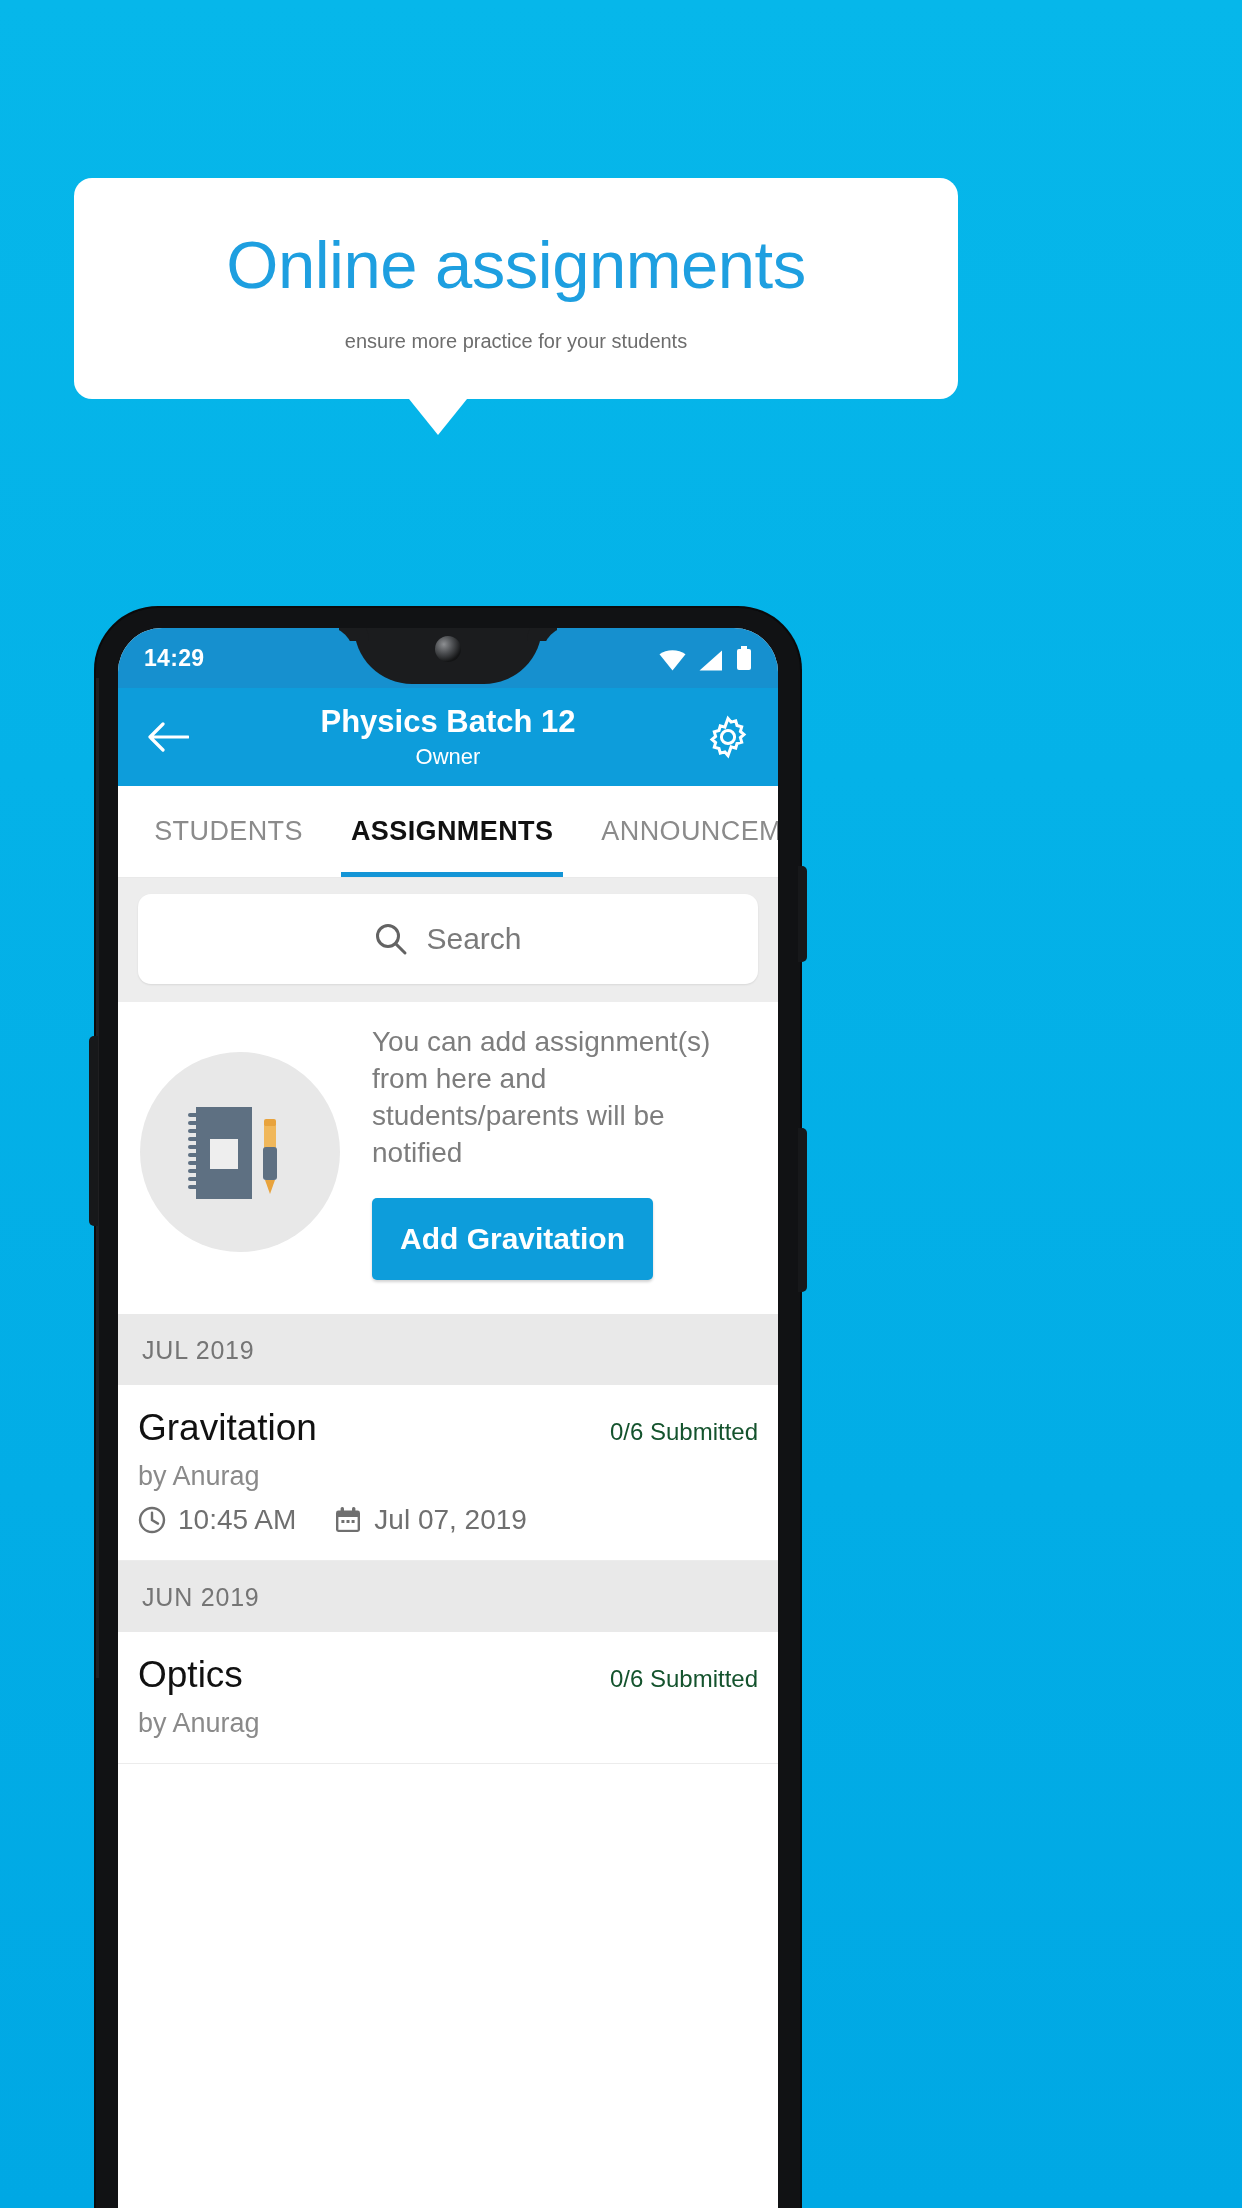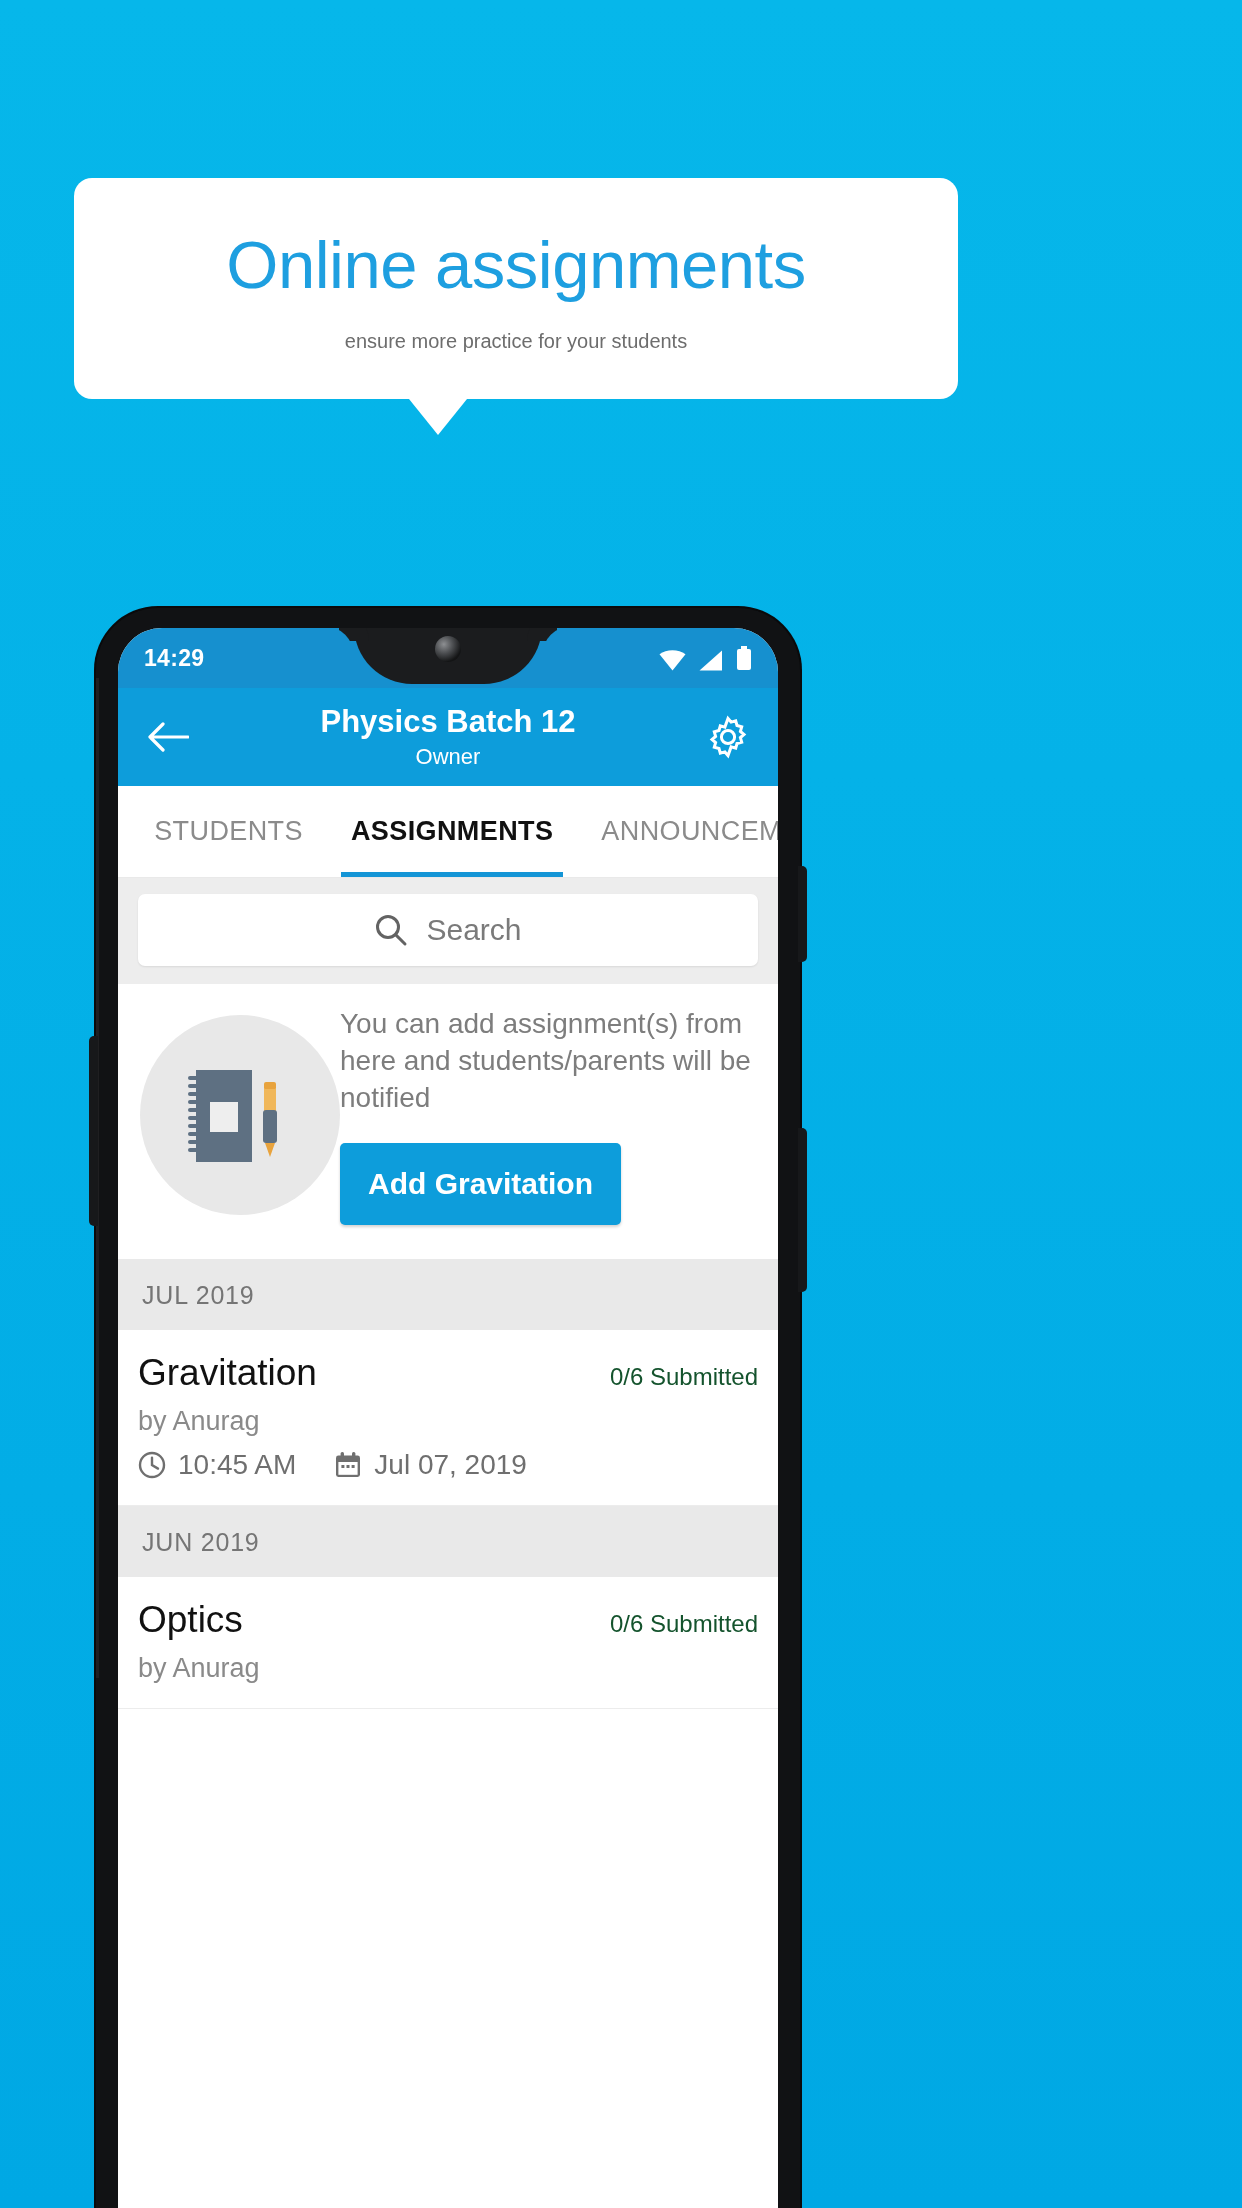--- a/index.html
+++ b/index.html
@@ -170,38 +170,38 @@
     position: absolute; left: 14px; right: 14px; bottom: 0;
     height: 5px; background: #1495d6;
   }
 
   
   .search-zone {
     background: #ededed;
     padding: 16px 20px 18px;
   }
   .search-box {
-    height: 72px;
-    background: #ffffff;
-    border-radius: 7px;
+    height: 90px;
+    background: #ffffff;
+    border-radius: 13px;
     display: flex;
     align-items: center;
     justify-content: center;
     gap: 18px;
     box-shadow: 0 1px 2px rgba(0,0,0,0.09);
   }
   .search-placeholder { color: #7a7a7a; font-size: 30px; }
 
   
   .empty-state {
     background: #ffffff;
     display: flex;
     align-items: center;
     padding: 22px 20px 34px 22px;
-    gap: 0;
+    gap: 32px;
   }
   .empty-illus {
     flex: 0 0 auto;
     width: 200px; height: 200px;
     border-radius: 50%;
     background: #e8e8e8;
     display: flex; align-items: center; justify-content: center;
   }
   .empty-right { flex: 1; }
   .empty-text { color: #7d7d7d; font-size: 28px; line-height: 1.32; }

